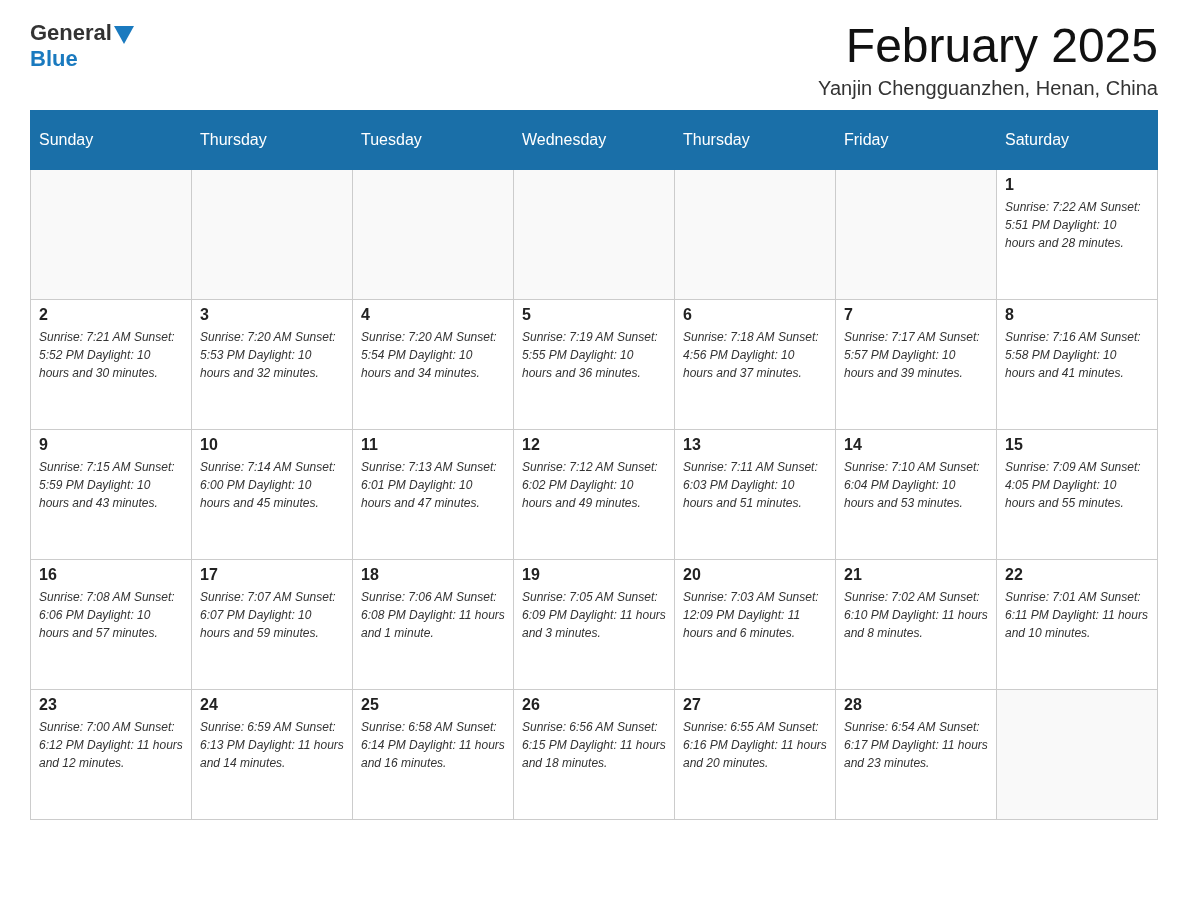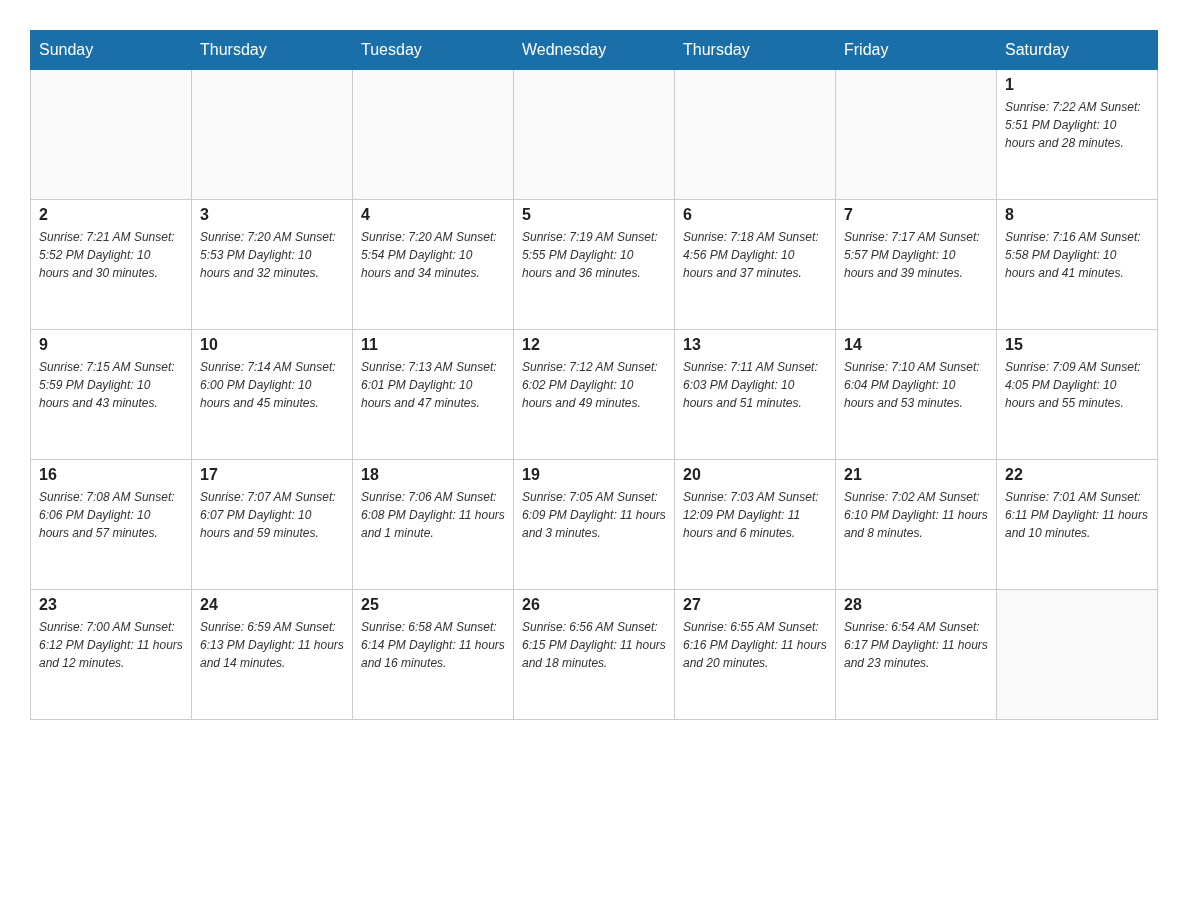--- a/index.html
+++ b/index.html
@@ -50,21 +50,21 @@
       margin-top: 4px;
     }
     .calendar {
       width: 100%;
       border-collapse: collapse;
       margin-top: 10px;
     }
     .calendar th {
       background-color: #1a6fa8;
       color: #fff;
-      padding: 10px 8px;
+      padding: 20px 8px;
       text-align: left;
       font-size: 16px;
       font-weight: normal;
       border: 1px solid #1a6fa8;
     }
     .calendar td {
       border: 1px solid #ccc;
       vertical-align: top;
       padding: 6px 8px;
       width: calc(100% / 7);
@@ -93,20 +93,31 @@
     }
     .logo-row {
       display: flex;
       align-items: center;
     }
   </style>
 </head>
 <body>
 
 <div class="header">
+  <div class="logo-wrapper">
+    <div class="logo-row">
+      <span class="logo-text-general">General</span>
+      <div class="logo-triangle"></div>
+    </div>
+    <span class="logo-text-blue">Blue</span>
+  </div>
+  <div class="title-section">
+    <div class="month-title">February 2025</div>
+    <div class="location-title">Yanjin Chengguanzhen, Henan, China</div>
+  </div>
 </div>
 
 <table class="calendar">
   <thead>
     <tr>
 
     <th>Sunday</th>
         <th>Thursday</th>
         <th>Tuesday</th>
         <th>Wednesday</th>

